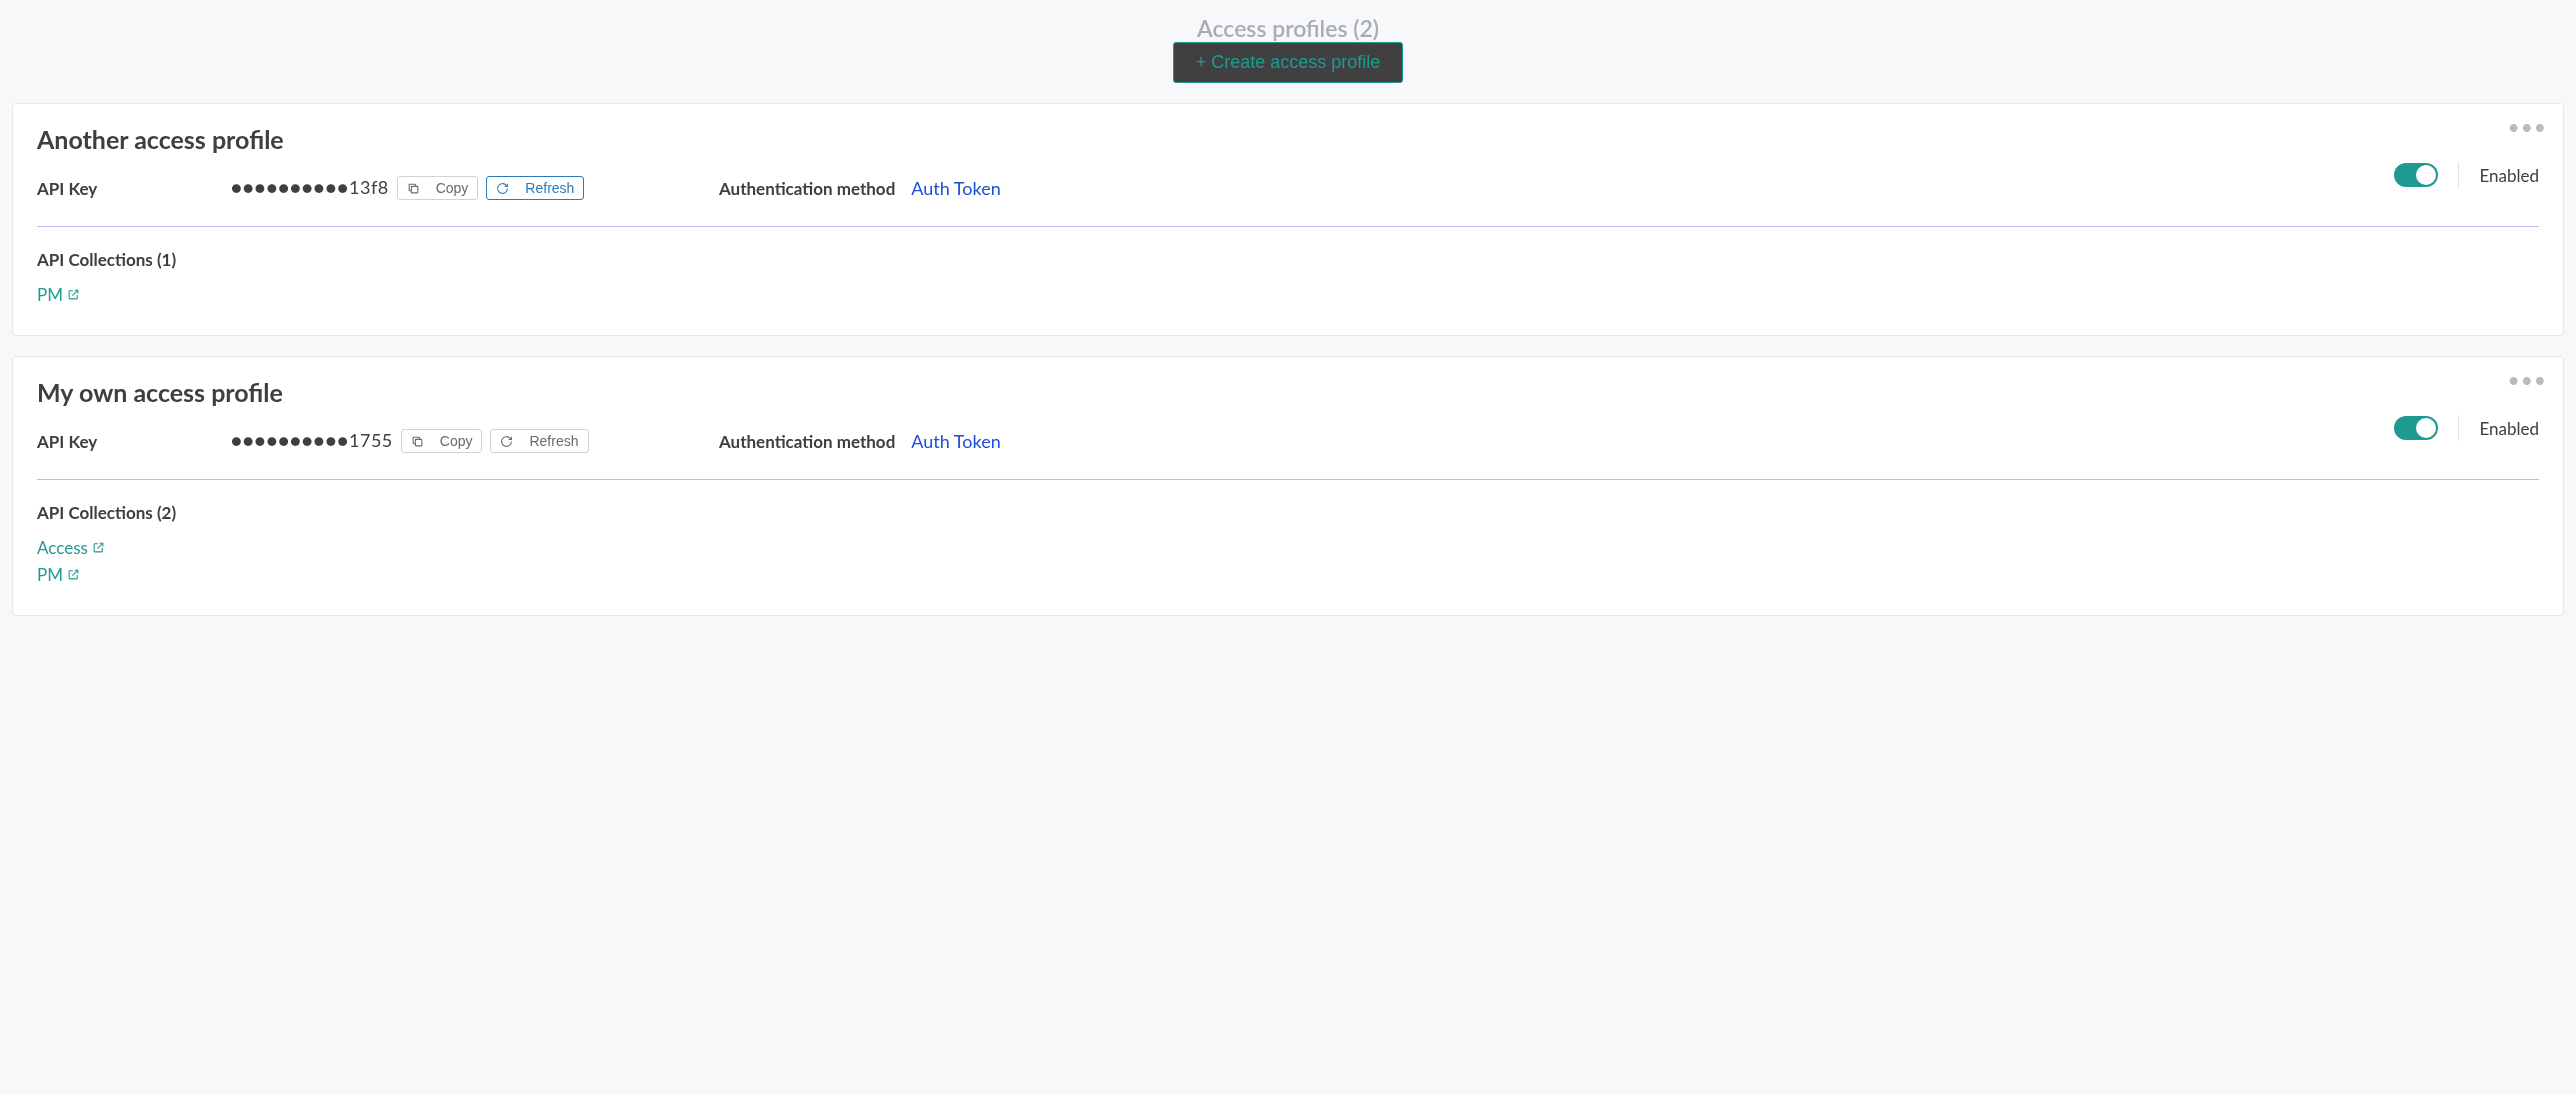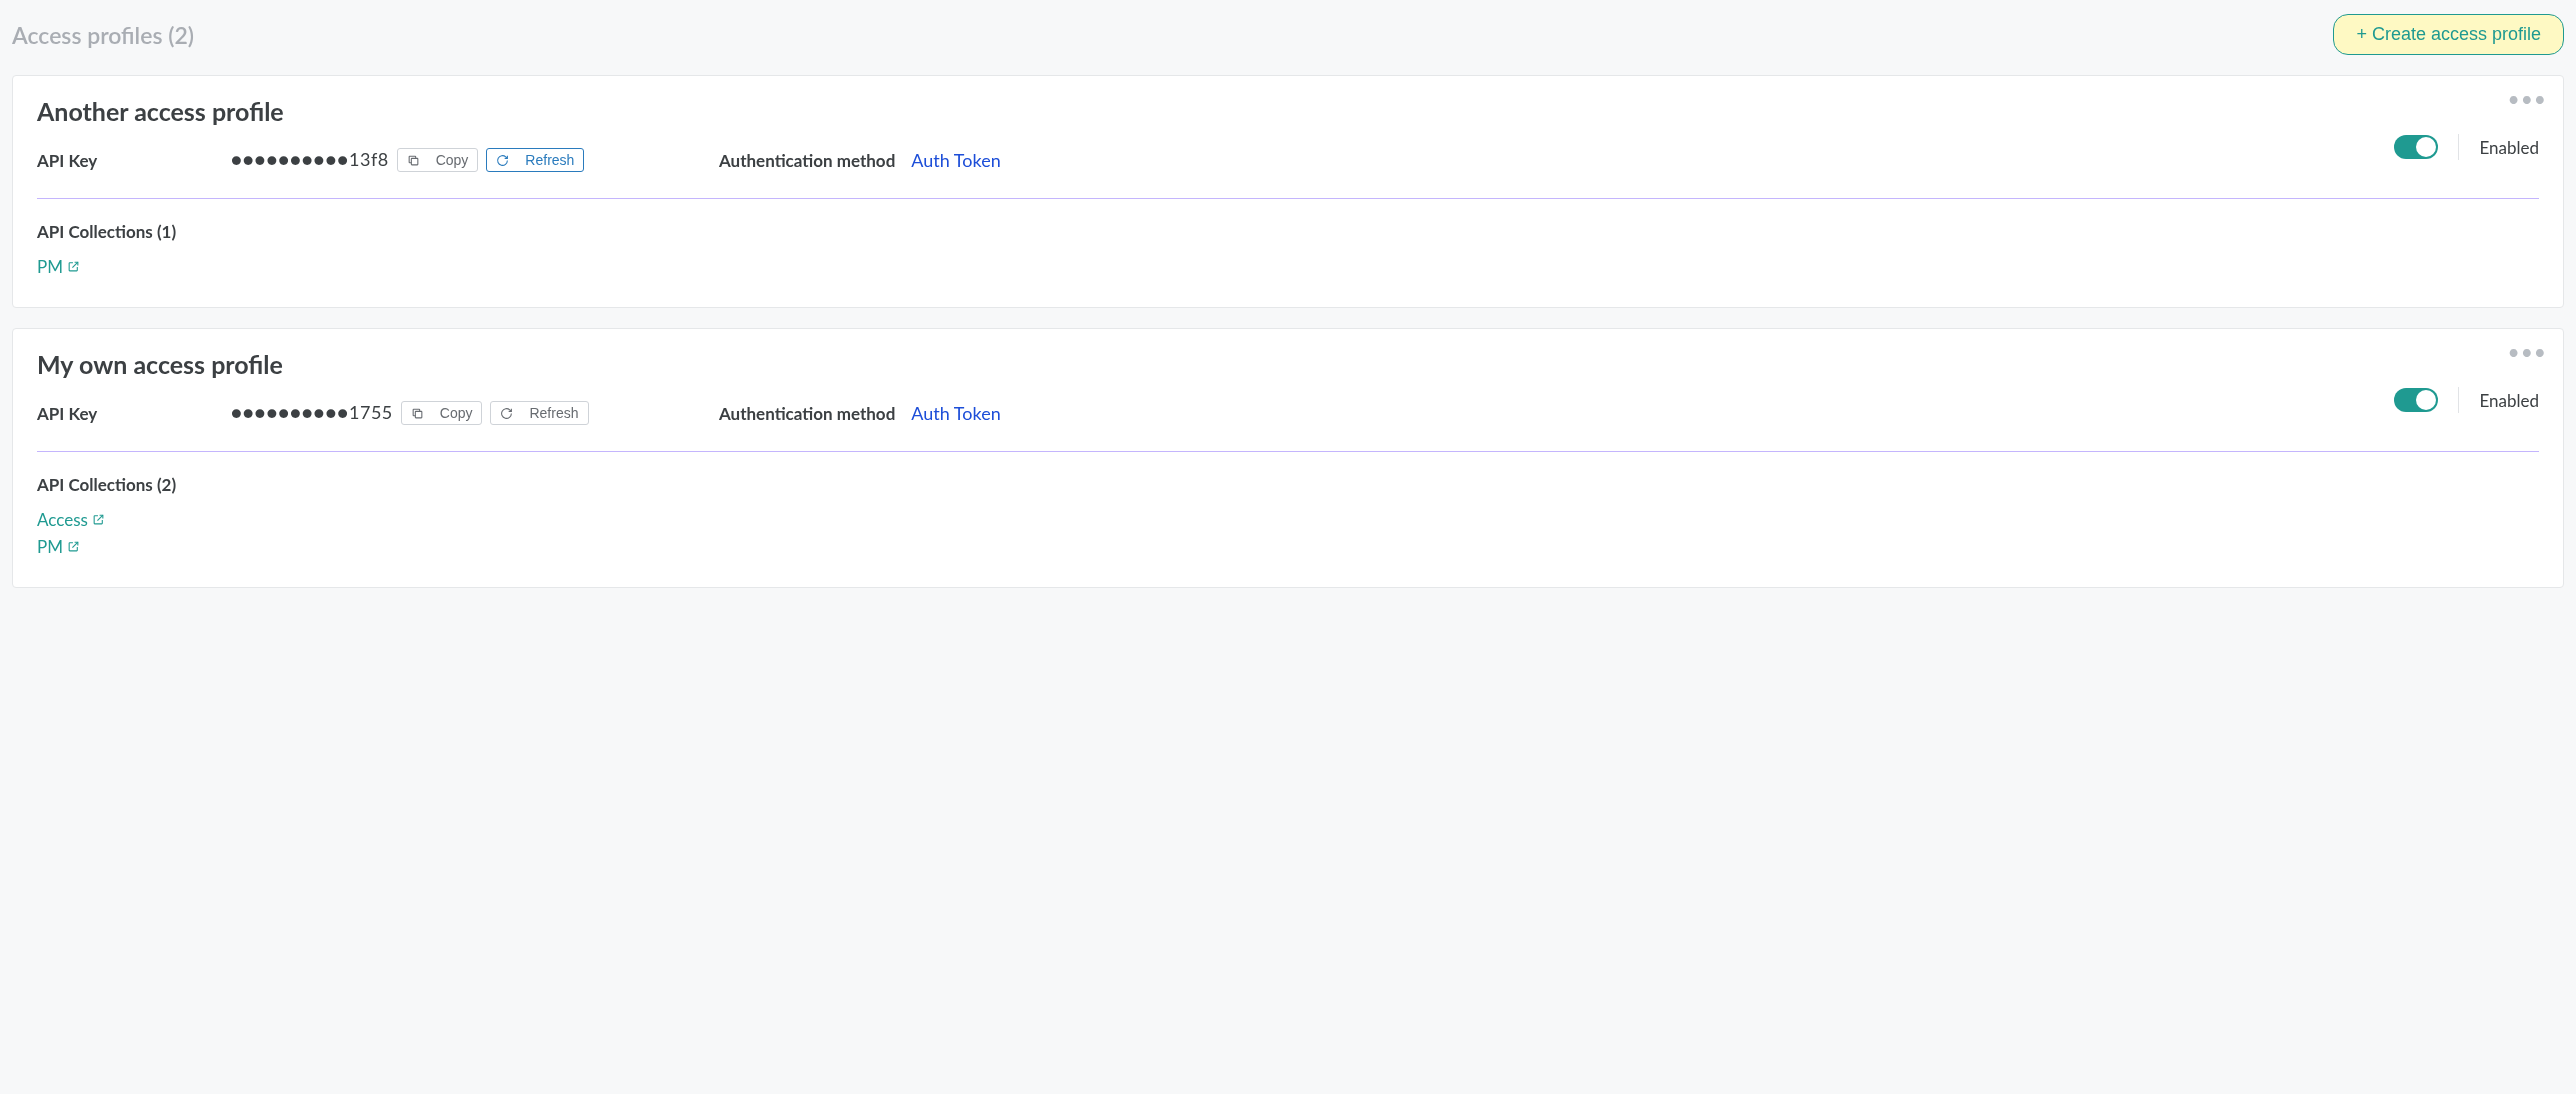--- a/index.html
+++ b/index.html
@@ -10,34 +10,35 @@
     font-size: 16px;
   }
   .page {
     padding: 10px 12px 20px;
   }
   .header-row {
     display: flex;
     justify-content: space-between;
     align-items: center;
     padding: 4px 0 20px;
+    flex-direction: column;
   }
   .page-title {
     font-size: 23px;
     font-weight: 600;
     color: #a9adb3;
   }
   .create-btn {
-    background: #fef9c3;
+    background: #404040;
     border: 1px solid #1f9a91;
     color: #1f9a91;
     font-size: 18px;
     font-weight: 500;
     padding: 9px 22px;
-    border-radius: 15px;
+    border-radius: 3px;
     cursor: pointer;
   }
   .card {
     background: #fff;
     border: 1px solid #e5e7e9;
     border-radius: 4px;
     margin-bottom: 20px;
     padding: 20px 24px 24px;
     position: relative;
   }

